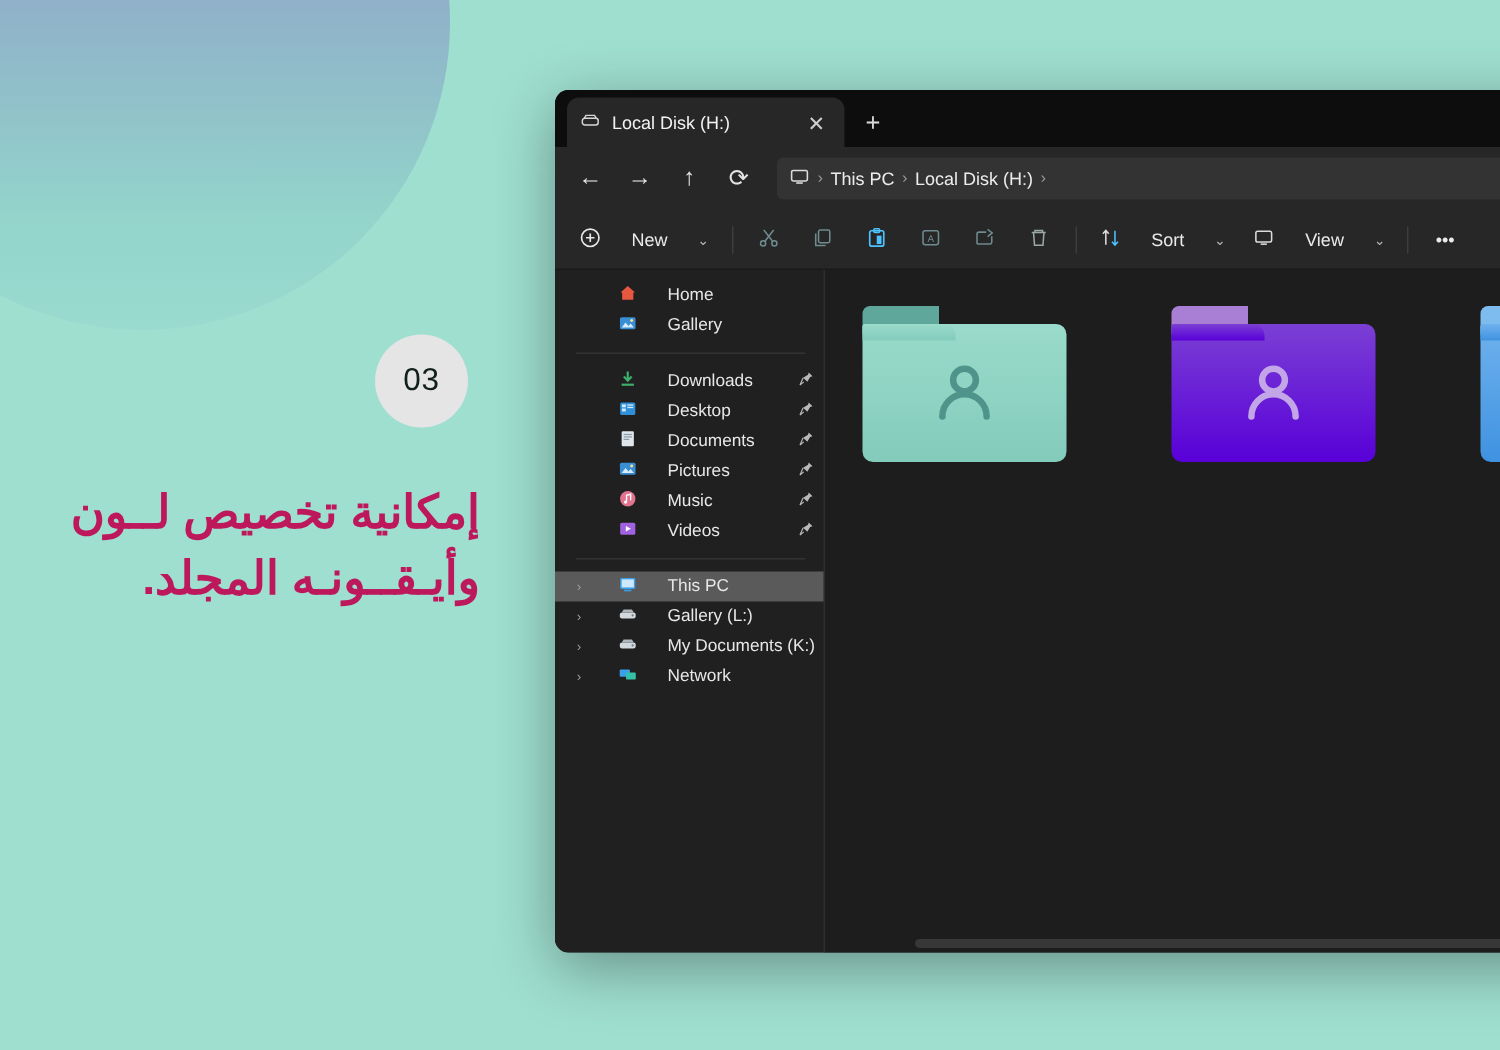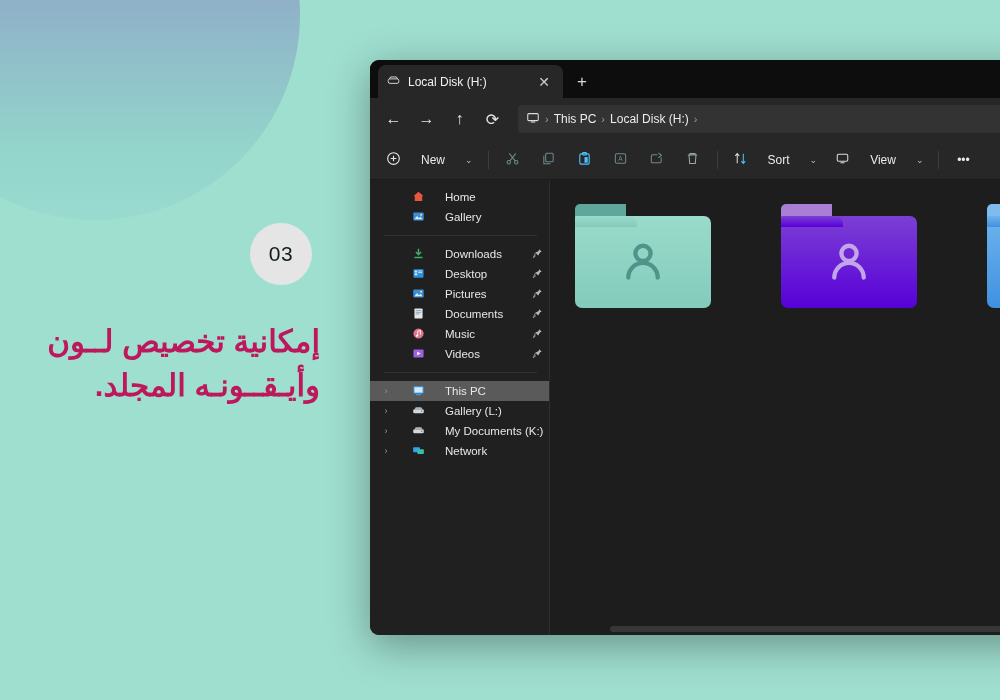--- a/index.html
+++ b/index.html
@@ -293,45 +293,45 @@
               <path d="M10.4 1.9 L14.1 5.6 L11.8 6.3 L9 11 L5 7 L9.7 4.2 Z" fill="#b9b9b9"></path>
               <path d="M5 7 L1.9 14.1 L5.6 11" stroke="#b9b9b9" stroke-width="1.1" fill="none"></path>
             </svg>
         </span>
       </div>
 
       <div class="navitem">
         <span class="exp"></span>
         <span>
           <svg width="13" height="13" viewBox="0 0 16 16">
-              <rect x="1.6" y="3" width="12.8" height="10" rx="1.4" fill="#3a8fd4"></rect>
-              <path d="M3 11.4 L6.2 7.4 L8.6 10.2 L10.4 8.2 L13 11.4 Z" fill="#d8ecfb"></path>
-              <circle cx="11.2" cy="5.8" r="1.2" fill="#ffe08a"></circle>
-            </svg>
-        </span>
-        <span class="nlabel">Pictures</span>
-        <span class="pin">
-          <svg width="11" height="11" viewBox="0 0 16 16">
-              <path d="M10.4 1.9 L14.1 5.6 L11.8 6.3 L9 11 L5 7 L9.7 4.2 Z" fill="#b9b9b9"></path>
-              <path d="M5 7 L1.9 14.1 L5.6 11" stroke="#b9b9b9" stroke-width="1.1" fill="none"></path>
-            </svg>
-        </span>
-      </div>
-
-      <div class="navitem">
-        <span class="exp"></span>
-        <span>
-          <svg width="13" height="13" viewBox="0 0 16 16">
               <rect x="3" y="1.8" width="10" height="12.4" rx="1" fill="#dfe6ec"></rect>
               <rect x="4.6" y="4" width="6.8" height="1" fill="#8d9aa6"></rect>
               <rect x="4.6" y="6" width="6.8" height="1" fill="#8d9aa6"></rect>
               <rect x="4.6" y="8" width="4.6" height="1" fill="#8d9aa6"></rect>
             </svg>
         </span>
         <span class="nlabel">Documents</span>
+        <span class="pin">
+          <svg width="11" height="11" viewBox="0 0 16 16">
+              <path d="M10.4 1.9 L14.1 5.6 L11.8 6.3 L9 11 L5 7 L9.7 4.2 Z" fill="#b9b9b9"></path>
+              <path d="M5 7 L1.9 14.1 L5.6 11" stroke="#b9b9b9" stroke-width="1.1" fill="none"></path>
+            </svg>
+        </span>
+      </div>
+
+      <div class="navitem">
+        <span class="exp"></span>
+        <span>
+          <svg width="13" height="13" viewBox="0 0 16 16">
+              <rect x="1.6" y="3" width="12.8" height="10" rx="1.4" fill="#3a8fd4"></rect>
+              <path d="M3 11.4 L6.2 7.4 L8.6 10.2 L10.4 8.2 L13 11.4 Z" fill="#d8ecfb"></path>
+              <circle cx="11.2" cy="5.8" r="1.2" fill="#ffe08a"></circle>
+            </svg>
+        </span>
+        <span class="nlabel">Pictures</span>
         <span class="pin">
           <svg width="11" height="11" viewBox="0 0 16 16">
               <path d="M10.4 1.9 L14.1 5.6 L11.8 6.3 L9 11 L5 7 L9.7 4.2 Z" fill="#b9b9b9"></path>
               <path d="M5 7 L1.9 14.1 L5.6 11" stroke="#b9b9b9" stroke-width="1.1" fill="none"></path>
             </svg>
         </span>
       </div>
 
       <div class="navitem">
         <span class="exp"></span>

